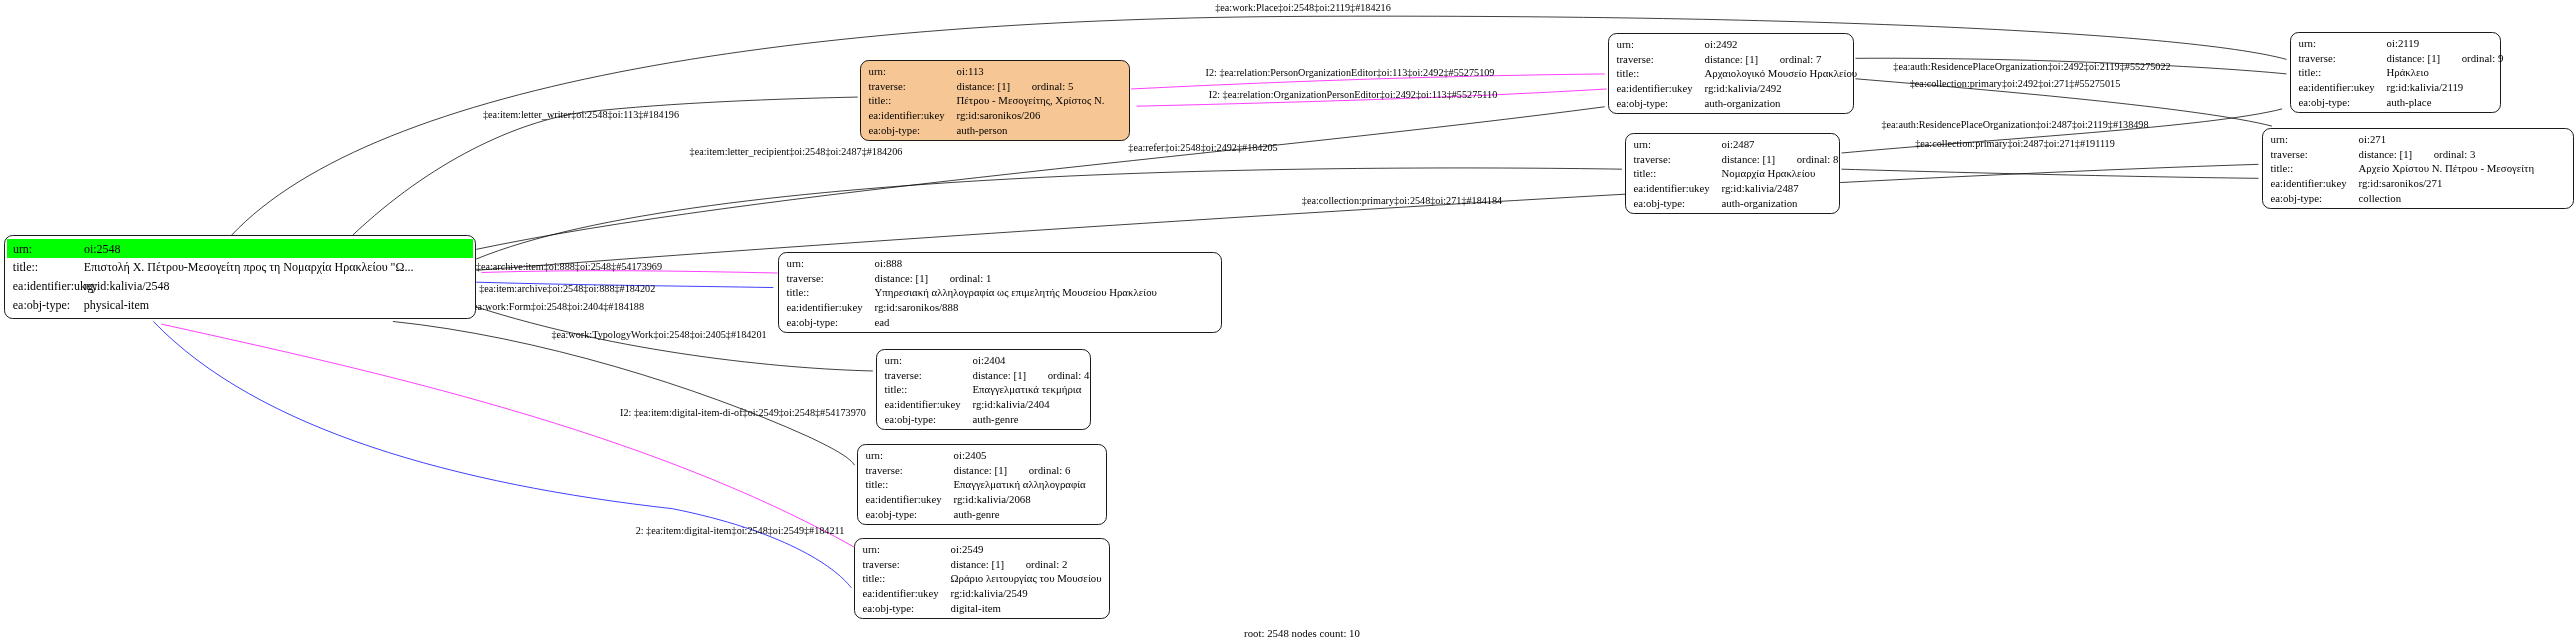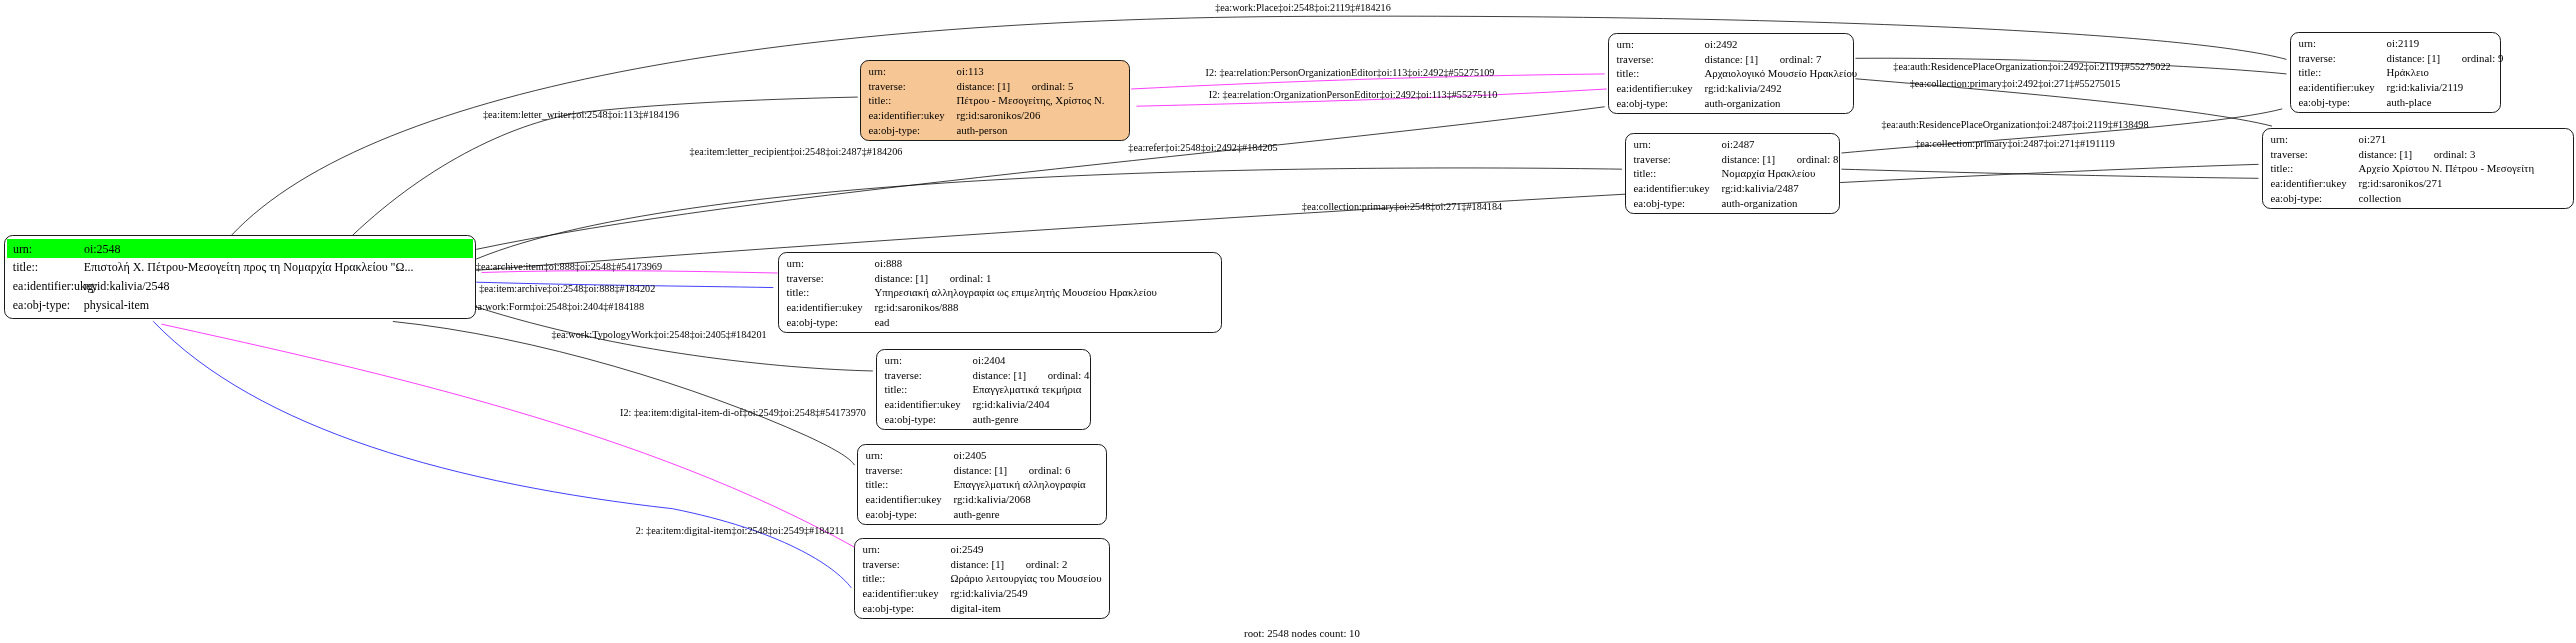--- a/index.html
+++ b/index.html
@@ -307,21 +307,21 @@
   <div class="elabel" style="left:1303px;top:2.2px;">‡ea:work:Place‡oi:2548‡oi:2119‡#184216</div>
   <div class="elabel" style="left:581px;top:93px;margin-top:16px;">‡ea:item:letter_writer‡oi:2548‡oi:113‡#184196</div>
   <div class="elabel" style="left:1350px;top:67px;">I2: ‡ea:relation:PersonOrganizationEditor‡oi:113‡oi:2492‡#55275109</div>
   <div class="elabel" style="left:1353px;top:89px;font-family:Liberation Serif, serif;">I2: ‡ea:relation:OrganizationPersonEditor‡oi:2492‡oi:113‡#55275110</div>
   <div class="elabel" style="left:2032px;top:61px;">‡ea:auth:ResidencePlaceOrganization‡oi:2492‡oi:2119‡#55275022</div>
   <div class="elabel" style="left:2015px;top:78px;">‡ea:collection:primary‡oi:2492‡oi:271‡#55275015</div>
   <div class="elabel" style="left:1203px;top:129px;margin-top:13px;">‡ea:refer‡oi:2548‡oi:2492‡#184205</div>
   <div class="elabel" style="left:2015px;top:119px;">‡ea:auth:ResidencePlaceOrganization‡oi:2487‡oi:2119‡#138498</div>
   <div class="elabel" style="left:796px;top:146px;">‡ea:item:letter_recipient‡oi:2548‡oi:2487‡#184206</div>
   <div class="elabel" style="left:2015px;top:138px;">‡ea:collection:primary‡oi:2487‡oi:271‡#191119</div>
-  <div class="elabel" style="left:1402px;top:201px;">‡ea:collection:primary‡oi:2548‡oi:271‡#184184</div>
+  <div class="elabel" style="left:1402px;top:195px;">‡ea:collection:primary‡oi:2548‡oi:271‡#184184</div>
   <div class="elabel" style="left:562px;top:261px;">I2: ‡ea:archive:item‡oi:888‡oi:2548‡#54173969</div>
   <div class="elabel" style="left:562px;top:283px;">2: ‡ea:item:archive‡oi:2548‡oi:888‡#184202</div>
   <div class="elabel" style="left:556px;top:301px;">‡ea:work:Form‡oi:2548‡oi:2404‡#184188</div>
   <div class="elabel" style="left:659px;top:329px;">‡ea:work:TypologyWork‡oi:2548‡oi:2405‡#184201</div>
   <div class="elabel" style="left:743px;top:407px;">I2: ‡ea:item:digital-item-di-of‡oi:2549‡oi:2548‡#54173970</div>
   <div class="elabel" style="left:740px;top:489px;margin-top:36px;">2: ‡ea:item:digital-item‡oi:2548‡oi:2549‡#184211</div>
 
   <div class="footer-label" style="left:1302px;top:627px;">root: 2548 nodes count: 10</div>
 
 </div>

